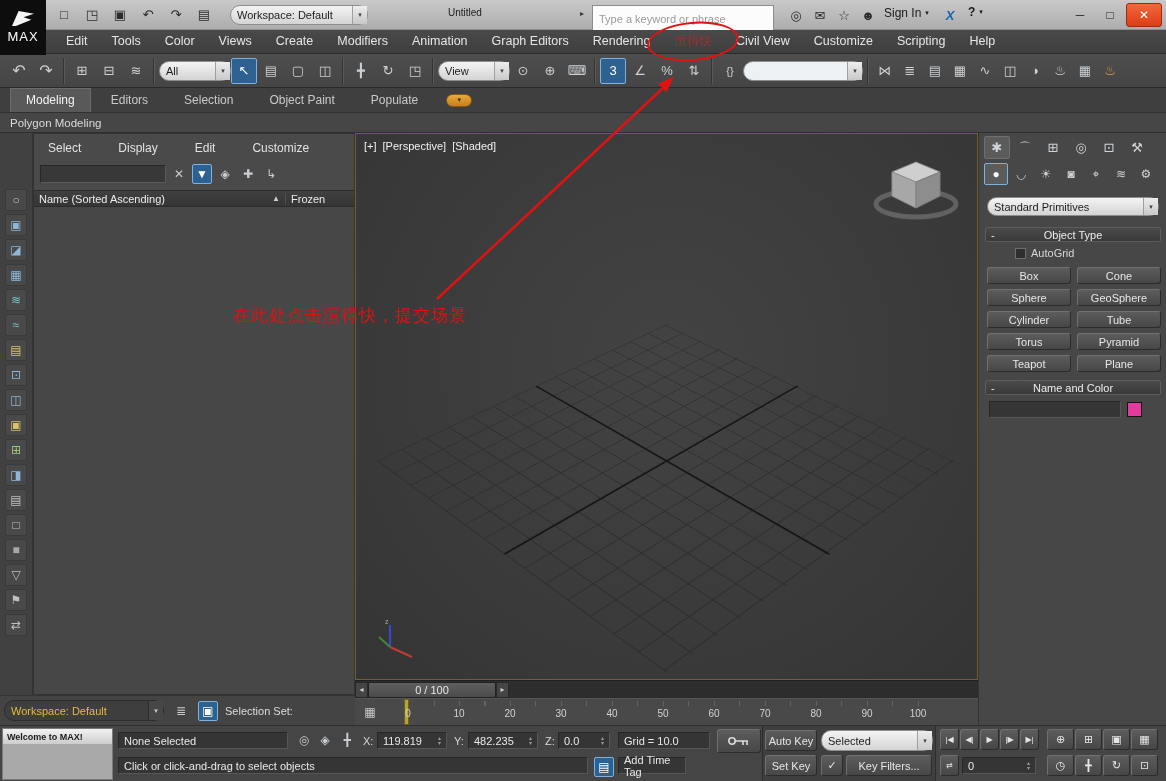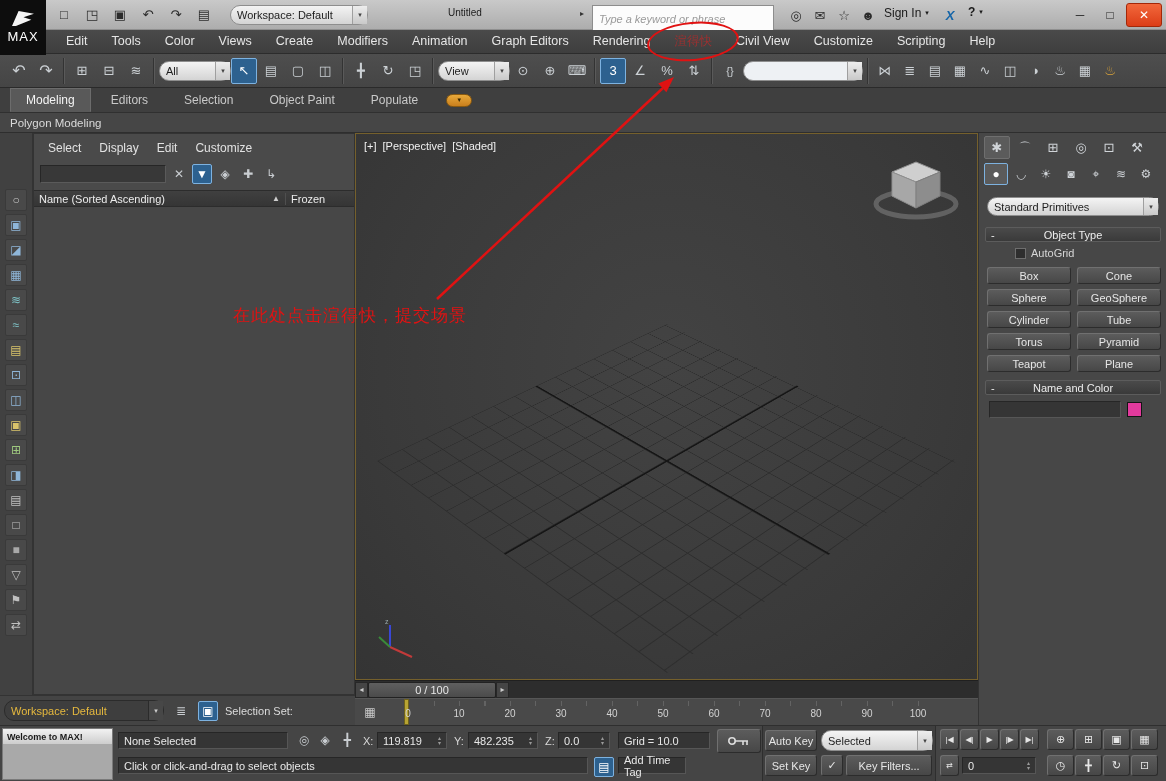--- a/index.html
+++ b/index.html
@@ -16,21 +16,21 @@
 .qbtn{width:24px;height:22px;display:flex;align-items:center;justify-content:center;font-size:13px;color:#2b2b2b;border:1px solid transparent;border-radius:2px}
 .ddl{display:flex;align-items:center;height:20px;background:linear-gradient(#f4f4f4,#d4d4d4);border:1px solid #8e8e8e;font-size:11px;color:#1d1d1d;border-radius:10px}
 .ddl .lbl{padding:0 6px;white-space:nowrap;overflow:hidden;flex:1}
 .ddl .arr{width:15px;align-self:stretch;border-left:1px solid #9f9f9f;display:flex;align-items:center;justify-content:center;font-size:7px;color:#444;background:linear-gradient(#ededed,#c9c9c9)}
 .arr::after{content:"▾"}
 .ddl.dark{background:#3e3e3e;border-color:#2b2b2b}
 .ddl.dark .lbl{color:#e6b93e}
 .ddl.dark .arr{background:#474747;border-left-color:#2b2b2b;color:#ccc}
 .ddl.dark .arr::after{color:#ccc}
 .win-title{font-size:10px;color:#1c1c1c}
-.search-input{width:182px;height:28px;background:#fcfcfc;border:1px solid #8d8d8d;font-size:11px;font-style:italic;color:#333;padding:0 6px}
+.search-input{width:182px;height:28px;background:#fcfcfc;border:1px solid #8d8d8d;font-size:11px;color:#333;padding:0 6px}
 .search-input::placeholder{color:#9a9a9a}
 .signin{display:flex;align-items:center;gap:4px;color:#1a1a1a;font-size:12px}
 .winctl{width:28px;height:22px;display:flex;align-items:center;justify-content:center;color:#222;font-size:12px}
 .winctl.close{width:36px;height:24px;background:linear-gradient(#f2683c,#dc3d17);border:1px solid #a32708;border-radius:3px;color:#fff;font-weight:bold}
 
 .menubar{left:0;top:30px;width:1166px;height:24px;background:linear-gradient(#4a4a4a,#3e3e3e);border-bottom:1px solid #2c2c2c;display:flex;align-items:center;padding-left:54px}
 .menu-item{padding:0 12px;line-height:23px;font-size:12.5px;color:#e6e6e6;position:relative;white-space:nowrap}
 .menu-item.plugin{color:#9e3030}
 .menu-circle{position:absolute;left:-15px;right:-15px;top:-8px;bottom:-8px;border:2.5px solid #e01212;border-radius:50%;transform:rotate(-5deg);pointer-events:none;z-index:102}
 
@@ -43,21 +43,21 @@
 .ribtabs{left:0;top:88px;width:1166px;height:25px;background:#3f3f3f;border-bottom:1px solid #303030;display:flex;align-items:center;padding-left:10px;gap:2px}
 .ribtab{padding:0 15px;line-height:22px;font-size:12px;color:#c9c9c9;border:1px solid transparent}
 .ribtab.active{background:#595959;border-color:#6c6c6c;border-bottom-color:#595959;color:#f4f4f4}
 .rib-pill{margin-left:10px;width:26px;height:13px;background:linear-gradient(#e8a93a,#c97f1d);border-radius:7px;border:1px solid #8a5a10;display:flex;align-items:center;justify-content:center;font-size:7px;color:#3a2800}
 .ribpanel{left:0;top:113px;width:1166px;height:20px;background:#464646;border-bottom:1px solid #2e2e2e;display:flex;align-items:center;padding-left:10px;color:#dadada;font-size:11.5px}
 
 .lstrip{left:0;top:133px;width:33px;height:562px;background:#414141;border-right:1px solid #333;display:flex;flex-direction:column;align-items:center;padding-top:56px;gap:3px}
 .strip-icon{width:22px;height:22px;display:flex;align-items:center;justify-content:center;font-size:12px;background:#494949;border:1px solid #3a3a3a;border-radius:2px}
 
 .sexp{left:33px;top:133px;width:322px;height:562px;background:#4a4a4a;border:1px solid #333}
-.se-menus{position:absolute;left:6px;top:5px;display:flex;gap:2px}
+.se-menus{position:absolute;left:6px;top:5px;display:flex;gap:21px}
 .se-menu{padding:2px 8px;font-size:12px;color:#e2e2e2}
 .se-tools{position:absolute;left:6px;top:30px;display:flex;align-items:center;gap:3px}
 .se-search{width:126px;height:18px;background:#383838;border:1px solid;border-color:#262626 #5a5a5a #5a5a5a #262626;color:#ddd;padding:0 4px;font-size:11px;outline:none}
 .se-btn{width:20px;height:20px;display:flex;align-items:center;justify-content:center;color:#c9cdd1;font-size:12px;border:1px solid transparent;border-radius:2px}
 .se-btn.active{background:#2d618f;border-color:#7db2e0;color:#fff}
 .se-header{position:absolute;left:0;top:56px;width:320px;height:17px;background:linear-gradient(#404040,#353535);border-top:1px solid #2c2c2c;border-bottom:1px solid #2c2c2c;display:flex;align-items:center}
 .se-col-name{flex:1;display:flex;align-items:center;justify-content:space-between;padding:0 5px;color:#ececec;font-size:11px;border-right:1px solid #4f4f4f}
 .se-col-frozen{width:68px;padding:0 5px;color:#ececec;font-size:11px}
 .se-list{position:absolute;left:0;top:73px;width:320px;height:487px;background:#474747}
 

